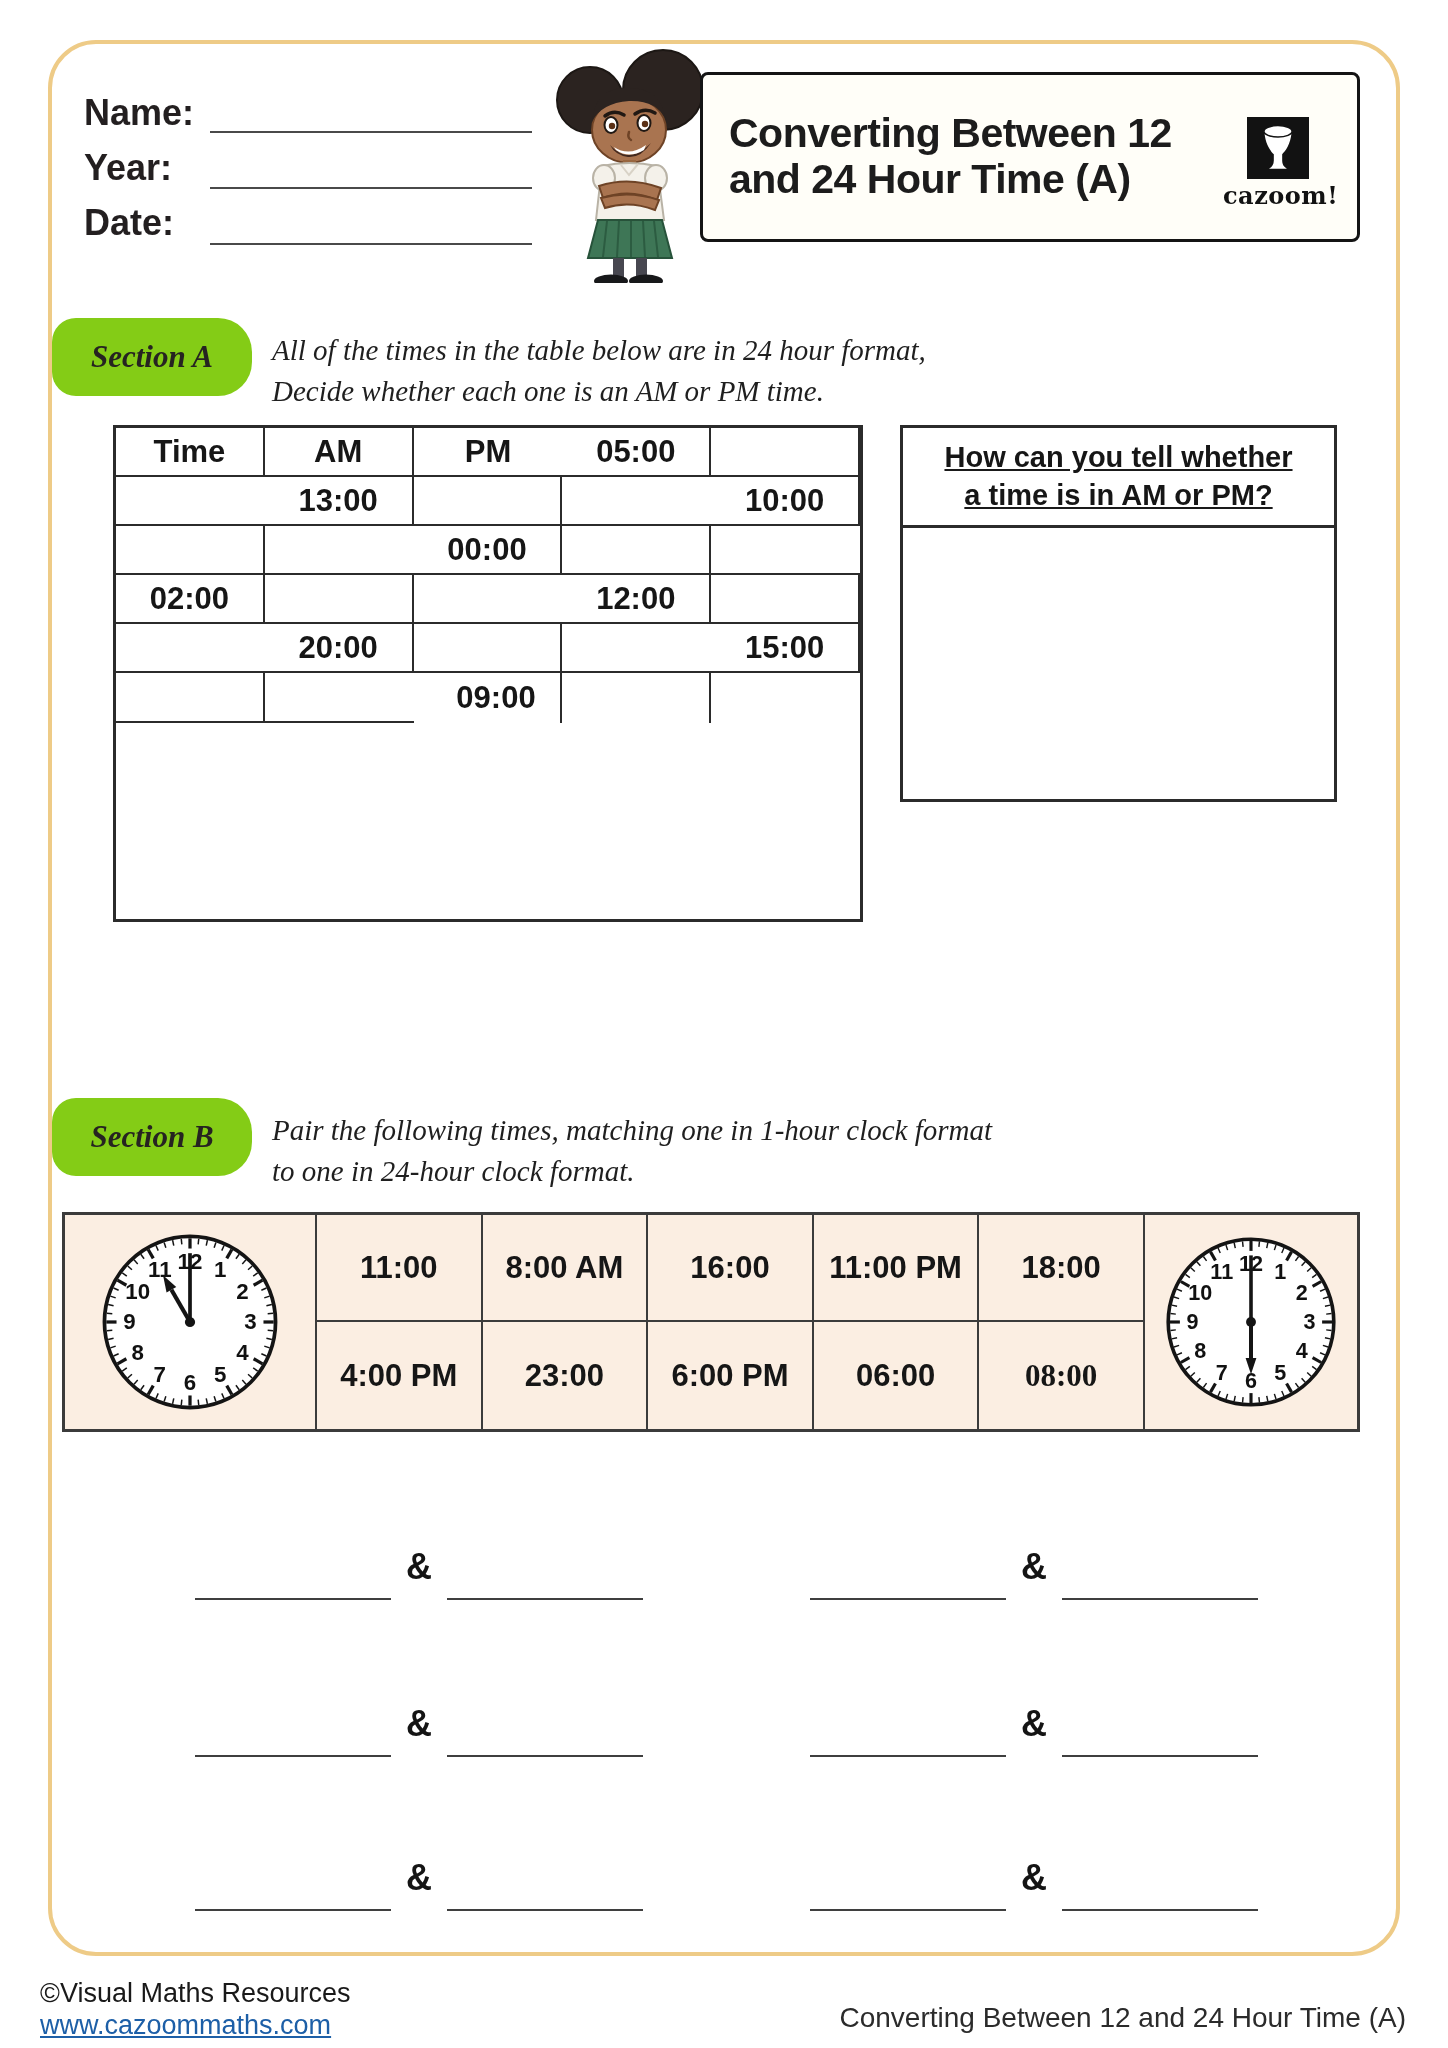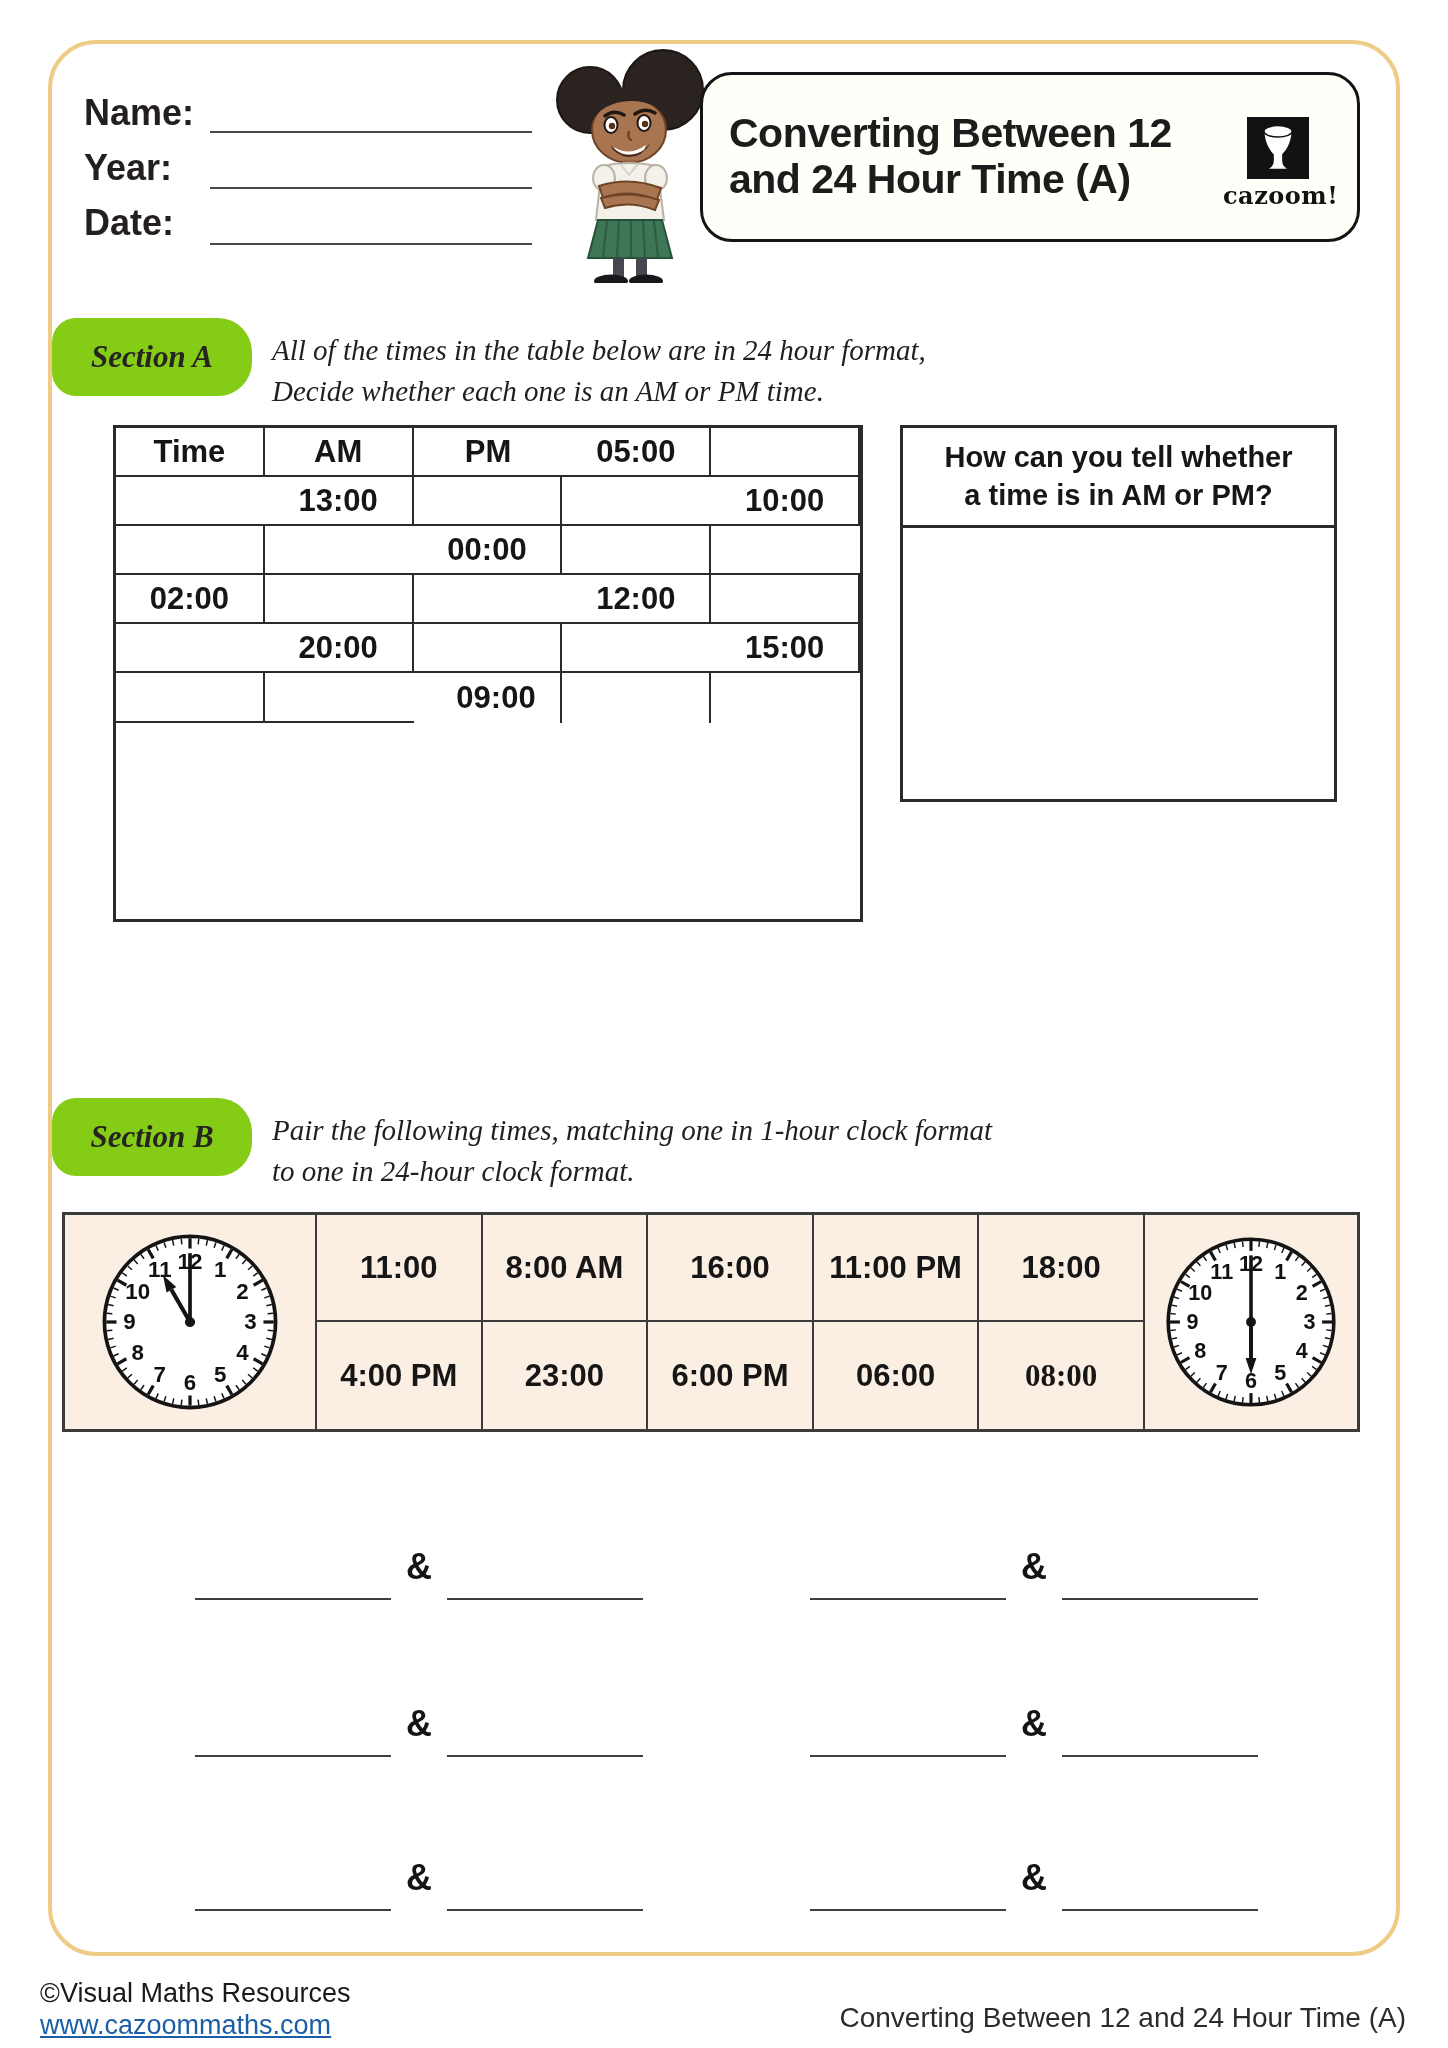--- a/index.html
+++ b/index.html
@@ -10,21 +10,21 @@
   .sheet-border{
     position:absolute;left:48px;top:40px;width:1352px;height:1916px;
     border:4px solid #eecb87;border-radius:48px;box-sizing:border-box;
   }
   
   .field-label{position:absolute;left:84px;font-size:36px;font-weight:bold;color:#231f20;}
   .field-line{position:absolute;left:210px;width:322px;height:0;border-bottom:2.5px solid #4a4a4a;}
   
   .title-box{
     position:absolute;left:700px;top:72px;width:660px;height:170px;background:#fffef8;
-    border:3.5px solid #141414;border-radius:32px;box-sizing:border-box;
+    border:3.5px solid #141414;border-radius:8px;box-sizing:border-box;
   }
   .title-text{
     position:absolute;left:26px;top:50%;transform:translateY(-50%);
     font-size:41px;font-weight:bold;letter-spacing:-0.5px;line-height:1.12;color:#1c1c1c;
   }
   .logo{position:absolute;right:24px;top:42px;width:110px;text-align:center;}
   .logo-square{width:62px;height:62px;background:#121212;margin:0 auto;display:flex;align-items:center;justify-content:center;}
   .logo-text{font-family:"DejaVu Serif", serif;font-weight:bold;font-size:24px;margin-top:2px;color:#121212;letter-spacing:0.5px;}
   
   .section-pill{
@@ -42,21 +42,21 @@
     display:grid;grid-template-columns:1fr 1fr 1fr 1fr 1fr;grid-template-rows:repeat(10,1fr);
     border:3px solid #2b2b2b;box-sizing:border-box;background:#fff;
   }
   .ta-cell{
     border-right:2px solid #2b2b2b;border-bottom:2px solid #2b2b2b;
     display:flex;align-items:center;justify-content:center;font-weight:bold;font-size:31px;color:#161616;
   }
   .ta-cell.last-col{border-right:none;}
   .ta-cell.last-row{border-bottom:none;padding-left:18px;}
   
-  .qbox{position:absolute;left:900px;top:425px;width:437px;height:377px;border:3px solid #2b2b2b;box-sizing:border-box;background:#fff;}
+  .qbox{position:absolute;left:900px;top:425px;width:437px;height:377px;border:3px solid #2b2b2b;box-sizing:border-box;background:#fff;text-decoration:underline;}
   .qbox-header{
     height:100px;border-bottom:3px solid #2b2b2b;box-sizing:border-box;
     display:flex;flex-direction:column;align-items:center;justify-content:center;
     font-weight:bold;font-size:29px;line-height:1.3;color:#161616;text-align:center;
   }
   .qbox-body{height:274px;}
   
   .table-b{
     position:absolute;left:62px;top:1212px;width:1298px;height:220px;background:#fbeee2;
     border:3px solid #3b3b3b;box-sizing:border-box;display:grid;

